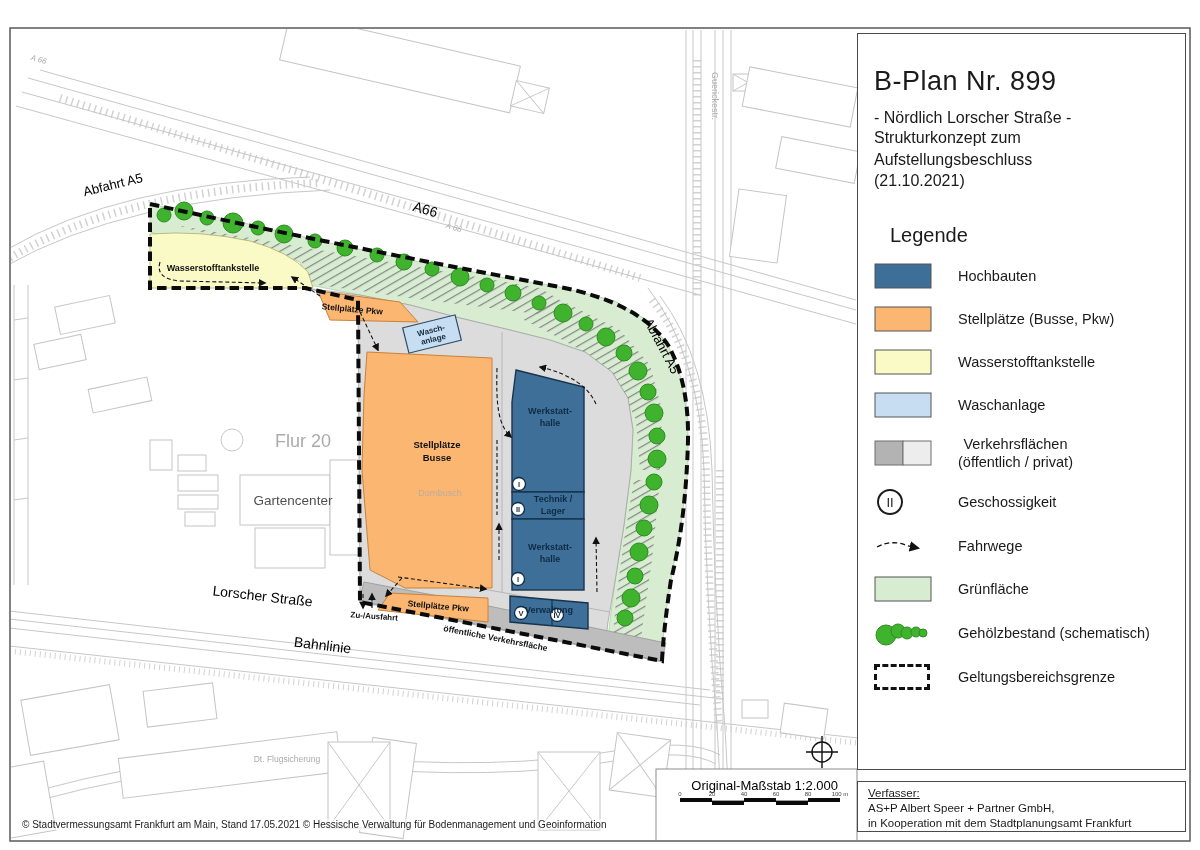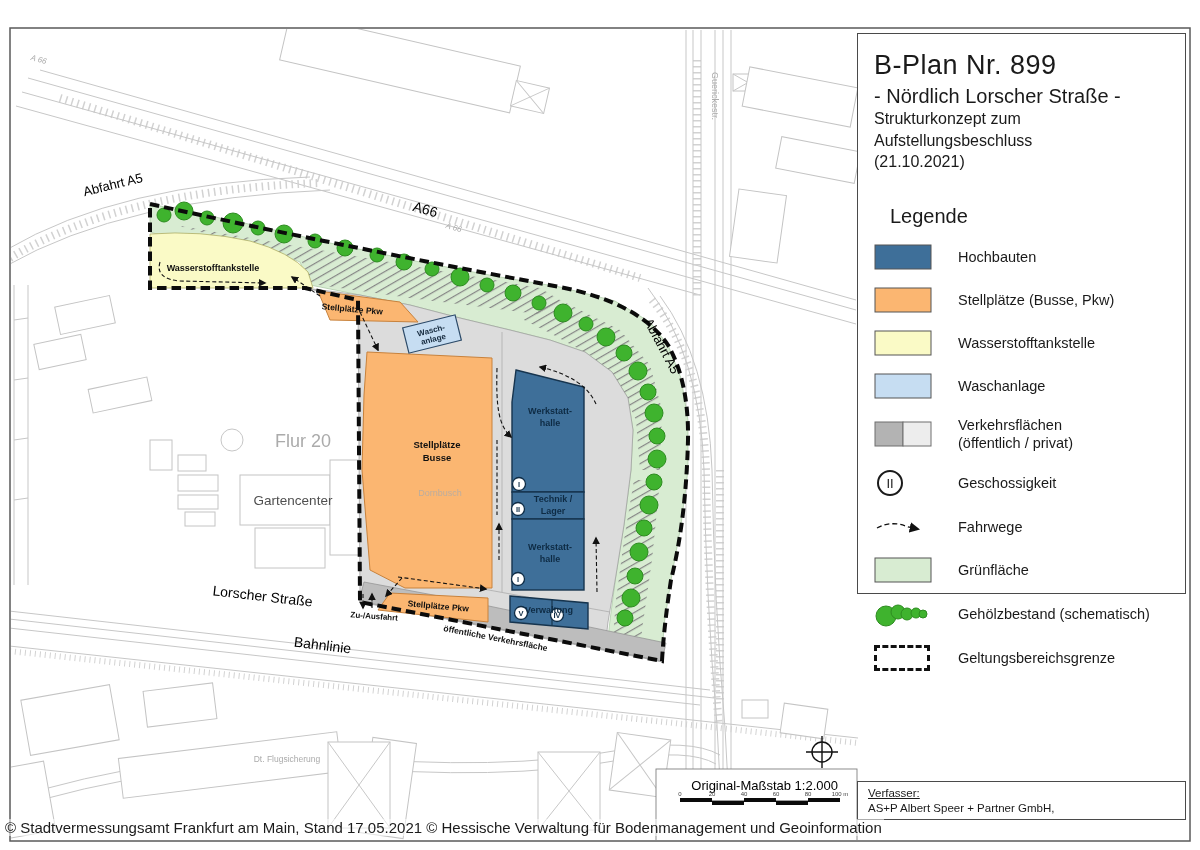--- a/index.html
+++ b/index.html
@@ -22,36 +22,36 @@
   .wasch{fill:#C6DDF2;stroke:#2C4A68;stroke-width:1.2;}
   .tree{fill:#3FB32E;stroke:#2D8C20;stroke-width:1;}
   .fw{stroke:#111;fill:none;stroke-width:1.1;stroke-dasharray:4 2.5;}
   .bound{stroke:#0B0B0B;fill:none;stroke-width:4;stroke-dasharray:9.5 5;}
   .sitelbl{font-weight:bold;fill:#111;}
   .blul{font-weight:bold;fill:#0E2B44;}
   .rc{fill:#fff;stroke:#0E2B44;stroke-width:1.3;}
   .rct{font-weight:bold;fill:#0E2B44;font-size:7.5px;text-anchor:middle;}
   .lane{stroke:#ACACAC;stroke-width:.8;fill:none;}
   
-  .panel{position:absolute;left:857px;top:33px;width:329px;height:561px;
+  .panel{position:absolute;left:857px;top:33px;width:329px;height:737px;
          background:#fff;border:1px solid #4a4a4a;box-sizing:border-box;
-         padding:16px 18px 0 16px;}
+         padding:32px 18px 0 16px;}
   .title{font-size:27px;letter-spacing:.5px;}
-  .subtitle{font-size:20px;margin-top:4px;}
+  .subtitle{font-size:16px;margin-top:12px;}
   .concept{font-size:16px;line-height:1.35;}
   .legend-heading{font-size:20px;margin-top:32px;margin-bottom:16px;margin-left:16px;}
-  .lrow{display:flex;align-items:center;margin-bottom:17px;min-height:26px;}
+  .lrow{display:flex;align-items:center;margin-bottom:17px;min-height:26px;text-align:center;}
   .lsw{width:58px;flex:0 0 58px;margin-right:26px;display:flex;align-items:center;}
   .llabel{font-size:14.5px;line-height:1.25;}
   .dashbox{display:inline-block;width:50px;height:20px;border:3px dashed #111;background:#fff;}
-  .author-box{position:absolute;left:857px;top:781px;width:329px;height:39px;
+  .author-box{position:absolute;left:857px;top:781px;width:329px;height:51px;
               background:#fff;border:1px solid #4a4a4a;box-sizing:border-box;
               padding:4px 10px;font-size:11.5px;line-height:1.3;}
   .author-heading{text-decoration:underline;}
-  .copyright{position:absolute;left:3px;top:819px;font-size:15px;color:#1b1b1b;
+  .copyright{position:absolute;left:20px;top:819px;font-size:10px;color:#1b1b1b;
              background:rgba(255,255,255,.55);padding:0 2px;white-space:nowrap;}
 </style>
 </head>
 <body>
 
 
 
 <svg width="1200" height="850" viewBox="0 0 1200 850">
   <defs>
     <marker id="ah" viewBox="0 0 10 10" refX="8" refY="5" markerWidth="7" markerHeight="7" orient="auto-start-reverse">
@@ -441,19 +441,20 @@
       </span>
       <span class="llabel">Geltungsbereichsgrenze</span>
     </div>
   </div>
 </div>
 
 
 <div class="author-box">
   <div class="author-heading">Verfasser:</div>
   <div>AS+P Albert Speer + Partner GmbH,</div>
+  <div>in Kooperation mit dem Stadtplanungsamt Frankfurt</div>
 </div>
 
 
 <div class="copyright">© Stadtvermessungsamt Frankfurt am Main, Stand 17.05.2021 © Hessische Verwaltung für Bodenmanagement und Geoinformation</div>
 
 
 
 
 </body></html>

